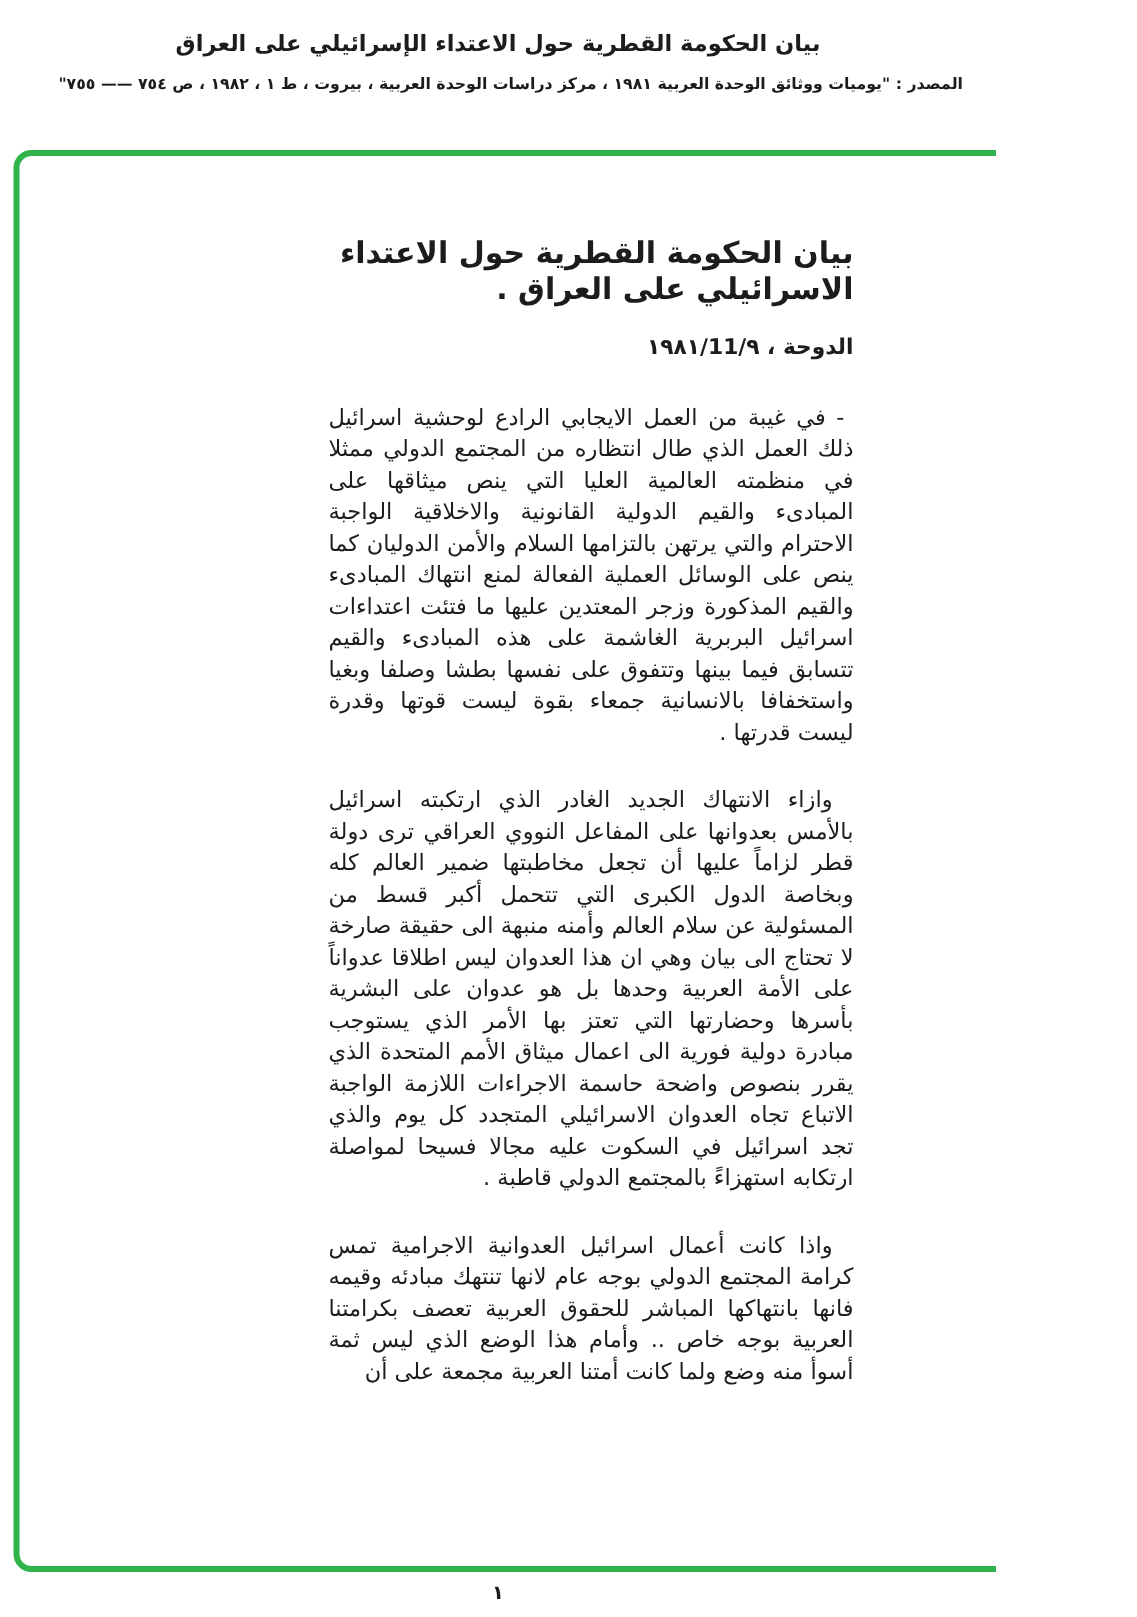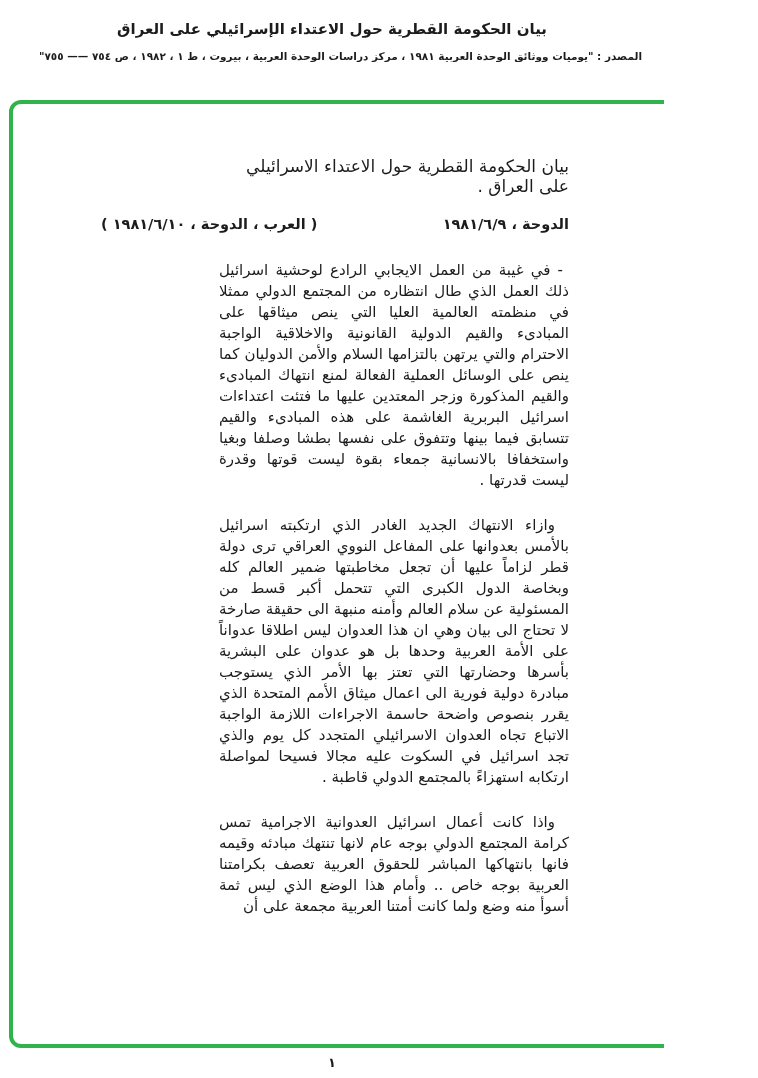--- a/index.html
+++ b/index.html
@@ -44,22 +44,22 @@
     border-radius: 12px;
     background: #ffffff;
   }
   .doc-content {
     direction: rtl;
     width: 350px;
     margin: 52px 176px 0 0;
   }
   .doc-title {
     margin: 0 0 20px 0;
-    font-size: 17px;
-    font-weight: normal;
+    font-size: 20px;
+    font-weight: bold;
   }
   .dateline {
     display: flex;
     justify-content: space-between;
     align-items: baseline;
     width: 468px;
     margin-left: -118px;
     margin-bottom: 28px;
     font-size: 14.5px;
     font-weight: bold;
@@ -91,22 +91,21 @@
     <h1 class="header-title">بيان الحكومة القطرية حول الاعتداء الإسرائيلي على العراق</h1>
     <div class="source-line">المصدر :  "يوميات ووثائق الوحدة العربية ١٩٨١ ، مركز دراسات الوحدة العربية ، بيروت ، ط ١ ، ١٩٨٢ ، ص ٧٥٤ —— ٧٥٥"</div>
   </div>
 
   <div class="green-box" style="border-color: rgb(47, 179, 74);">
     <div class="doc-content">
 
       <h2 class="doc-title">بيان الحكومة القطرية حول الاعتداء الاسرائيلي على العراق .</h2>
 
       <div class="dateline">
-        <span>الدوحة ،  ١٩٨١/٦/٩</span>
-        <span>( العرب ،  الدوحة ،  ١٩٨١/٦/١٠ )</span>
+        <span>الدوحة ،  ١٩٨١/11/٩</span>
       </div>
 
       <p class="para first">- في غيبة من العمل الايجابي الرادع لوحشية اسرائيل ذلك العمل الذي طال انتظاره من المجتمع الدولي ممثلا في منظمته العالمية العليا التي ينص ميثاقها على المبادىء والقيم الدولية القانونية والاخلاقية الواجبة الاحترام والتي يرتهن بالتزامها السلام والأمن الدوليان كما ينص على الوسائل العملية الفعالة لمنع انتهاك المبادىء والقيم المذكورة وزجر المعتدين عليها ما فتئت اعتداءات اسرائيل البربرية الغاشمة على هذه المبادىء والقيم تتسابق فيما بينها وتتفوق على نفسها بطشا وصلفا وبغيا واستخفافا بالانسانية جمعاء بقوة ليست قوتها وقدرة ليست قدرتها .</p>
 
       <p class="para">وازاء الانتهاك الجديد الغادر الذي ارتكبته اسرائيل بالأمس بعدوانها على المفاعل النووي العراقي ترى دولة قطر لزاماً عليها أن تجعل مخاطبتها ضمير العالم كله وبخاصة الدول الكبرى التي تتحمل أكبر قسط من المسئولية عن سلام العالم وأمنه منبهة الى حقيقة صارخة لا تحتاج الى بيان وهي ان هذا العدوان ليس اطلاقا عدواناً على الأمة العربية وحدها بل هو عدوان على البشرية بأسرها وحضارتها التي تعتز بها الأمر الذي يستوجب مبادرة دولية فورية الى اعمال ميثاق الأمم المتحدة الذي يقرر بنصوص واضحة حاسمة الاجراءات اللازمة الواجبة الاتباع تجاه العدوان الاسرائيلي المتجدد كل يوم والذي تجد اسرائيل في السكوت عليه مجالا فسيحا لمواصلة ارتكابه استهزاءً بالمجتمع الدولي قاطبة .</p>
 
       <p class="para">واذا كانت أعمال اسرائيل العدوانية الاجرامية تمس كرامة المجتمع الدولي بوجه عام لانها تنتهك مبادئه وقيمه فانها بانتهاكها المباشر للحقوق العربية تعصف بكرامتنا العربية بوجه خاص .. وأمام هذا الوضع الذي ليس ثمة أسوأ منه وضع ولما كانت أمتنا العربية مجمعة على أن</p>
 
     </div>
   </div>

